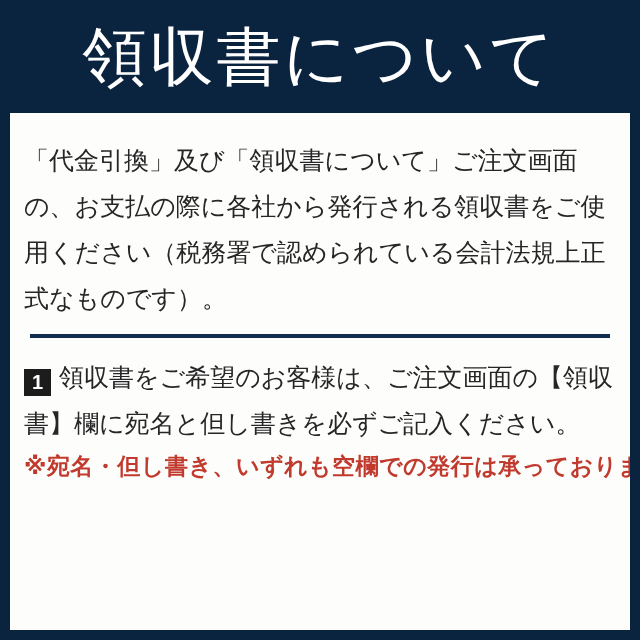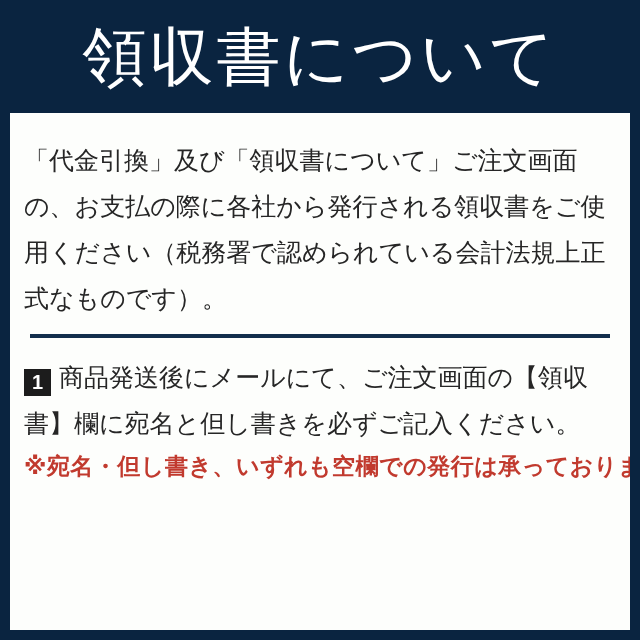--- a/index.html
+++ b/index.html
@@ -91,19 +91,19 @@
   <div class="header">
     <div class="page-title">領収書について</div>
   </div>
 
   <div class="content">
 
     <p class="intro"><span>「</span><span class="bold">代金引換</span><span>」及び「</span><span class="bold">領収書について</span><span>」ご注文画面の、お支払の際に各社から発行される領収書をご使用ください（税務署で認められている会計法規上正式なものです）。</span></p>
 
     <hr class="divider">
 
-    <p class="item-para"><span class="num-badge">1</span><span>商品発送後にメールにて、ご注文画面の【領収書】欄に宛名と但し書きを必ずご記入ください。</span></p>
+    <p class="item-para"><span class="num-badge">1</span><span>領収書をご希望のお客様は、ご注文画面の【領収書】欄に宛名と但し書きを必ずご記入ください。</span></p>
 
     <p class="red-note">※宛名・但し書き、いずれも空欄での発行は承っておりません。</p>
 
 
   </div>
 </div>
 
 </body></html>

